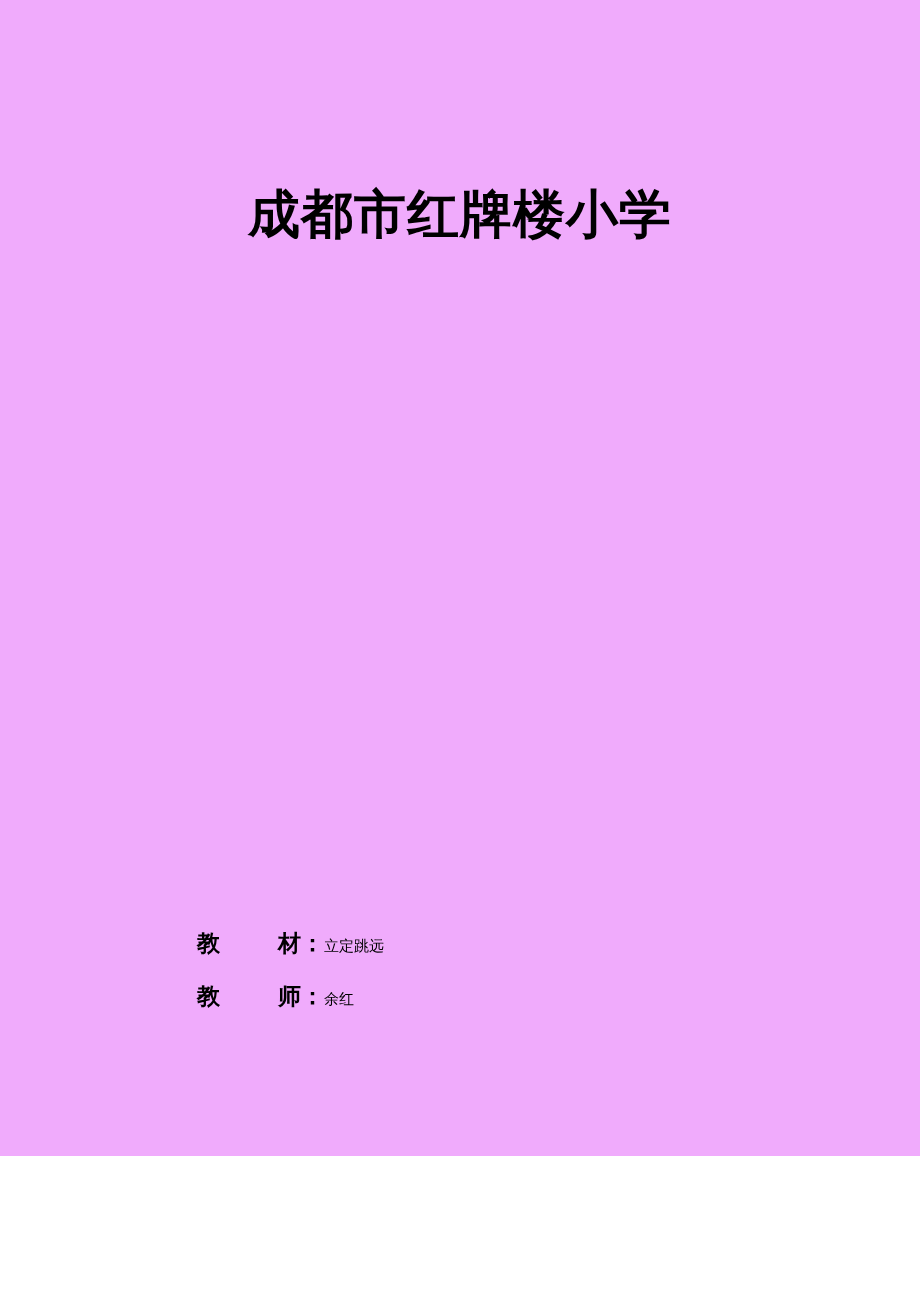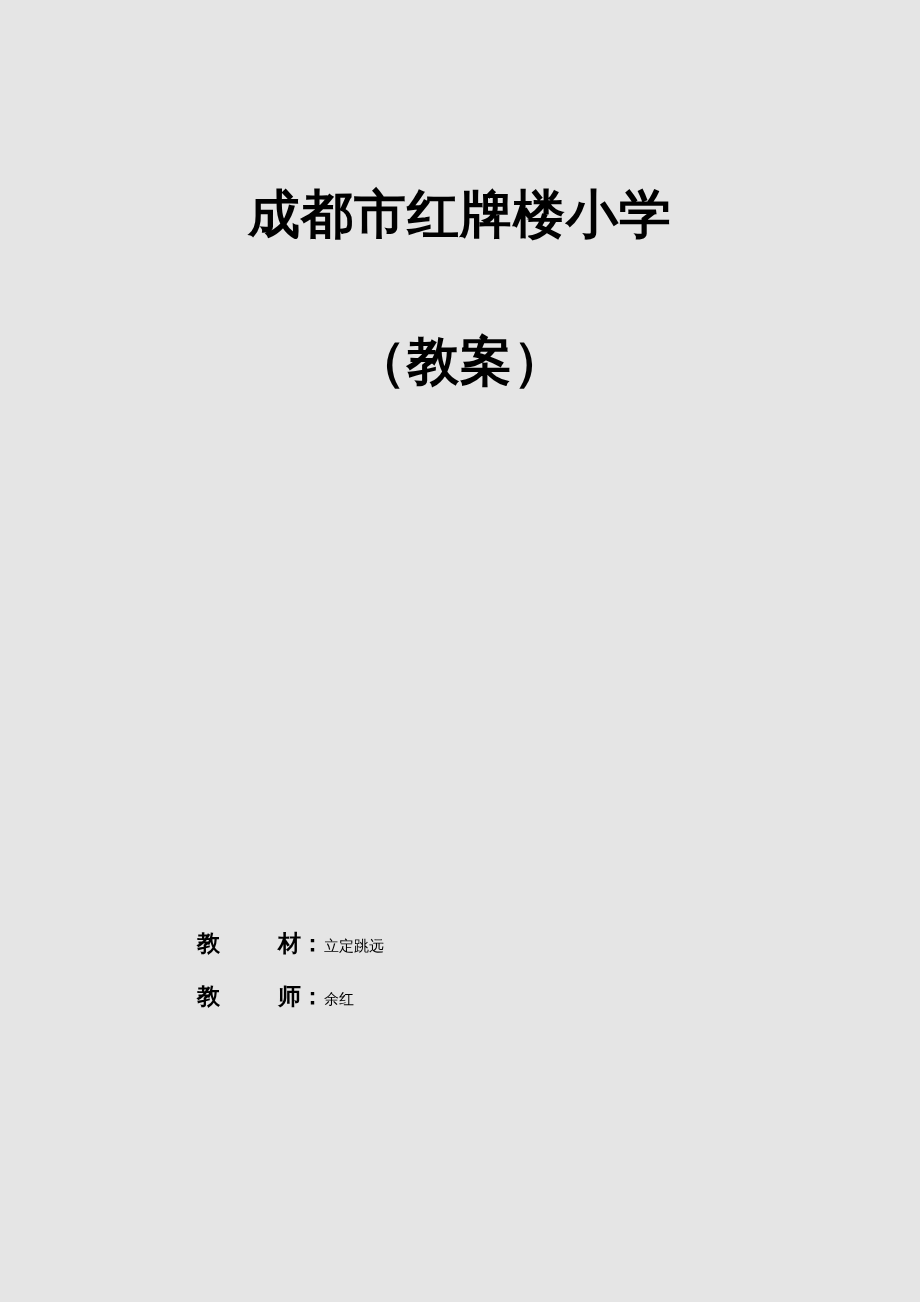--- a/index.html
+++ b/index.html
@@ -3,22 +3,22 @@
 <meta charset="utf-8">
 <style>
   html, body {
     margin: 0;
     padding: 0;
     background: #ffffff;
   }
   .page {
     position: relative;
     width: 920px;
-    height: 1302px;
-    background: #e5e5e5;
+    height: 1156px;
+    background: #f0abfc;
     font-family: "DejaVu Sans", sans-serif;
     color: #000000;
     overflow: hidden;
   }
   .title-block {
     position: absolute;
     left: 0;
     top: 182px;
     width: 920px;
     text-align: center;
@@ -72,21 +72,20 @@
     font-size: 15px;
   }
 </style>
 </head>
 <body>
 
 <div class="page">
 
   <div class="title-block">
     <div class="doc-title">成都市红牌楼小学</div>
-    <div class="doc-subtitle">（教案）</div>
   </div>
 
   <div class="meta-block">
 
     <div class="meta-row">
       <span class="meta-label">教</span>
       <span class="meta-gap"></span>
       <span class="meta-label2">材：</span>
       <span class="meta-value">立定跳远</span>
     </div>

